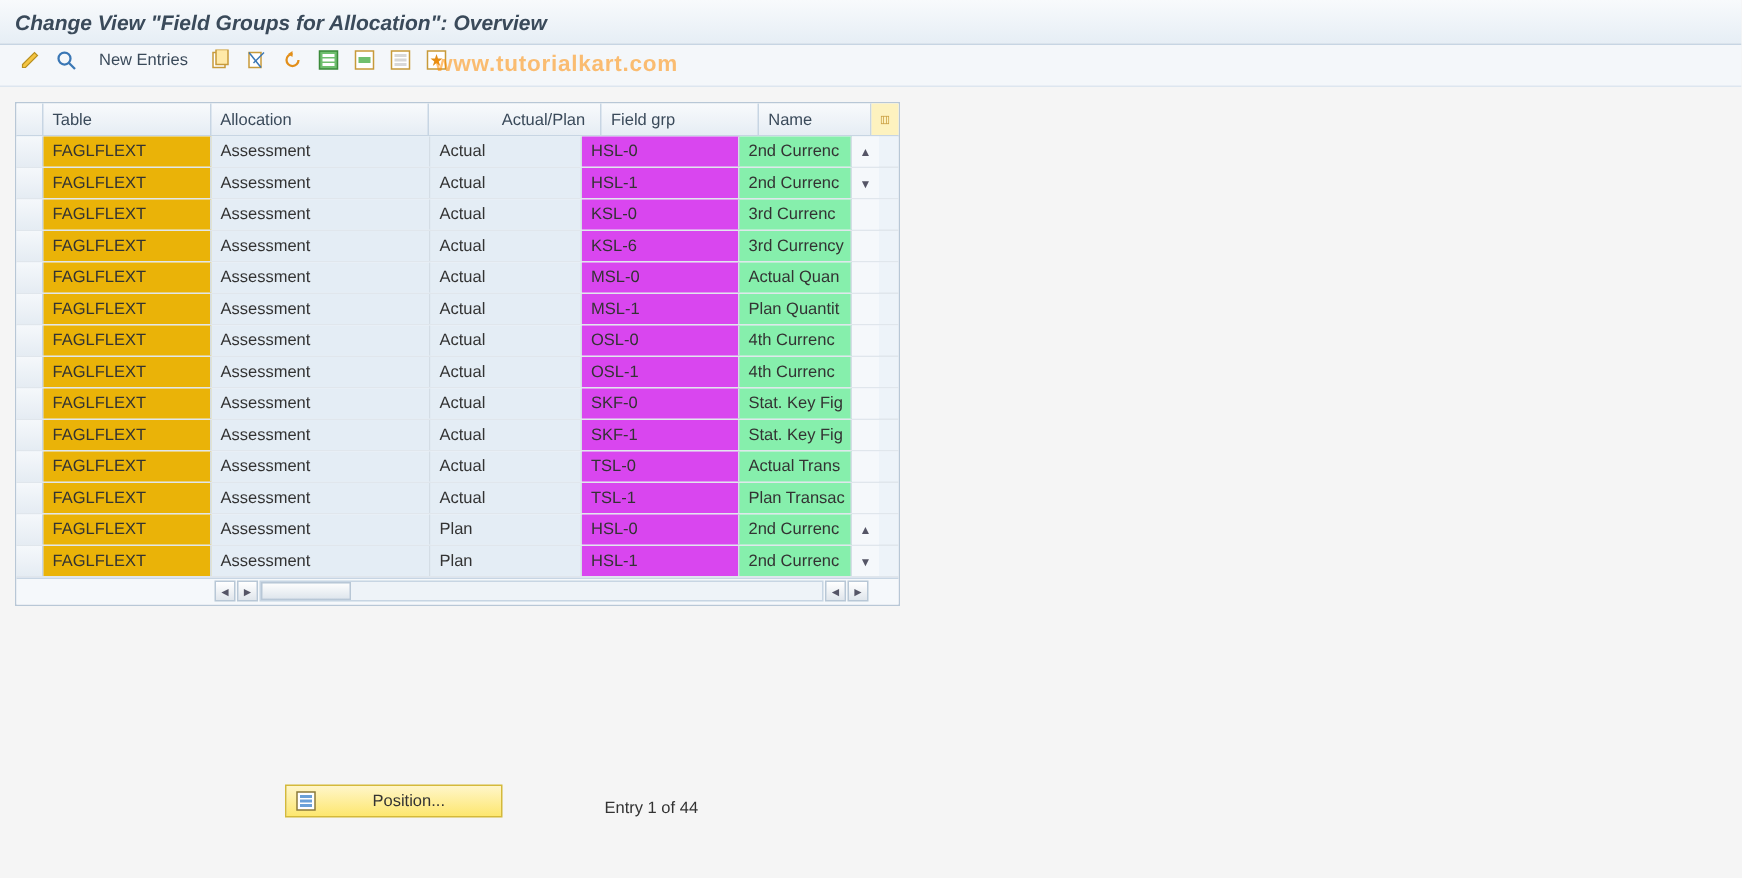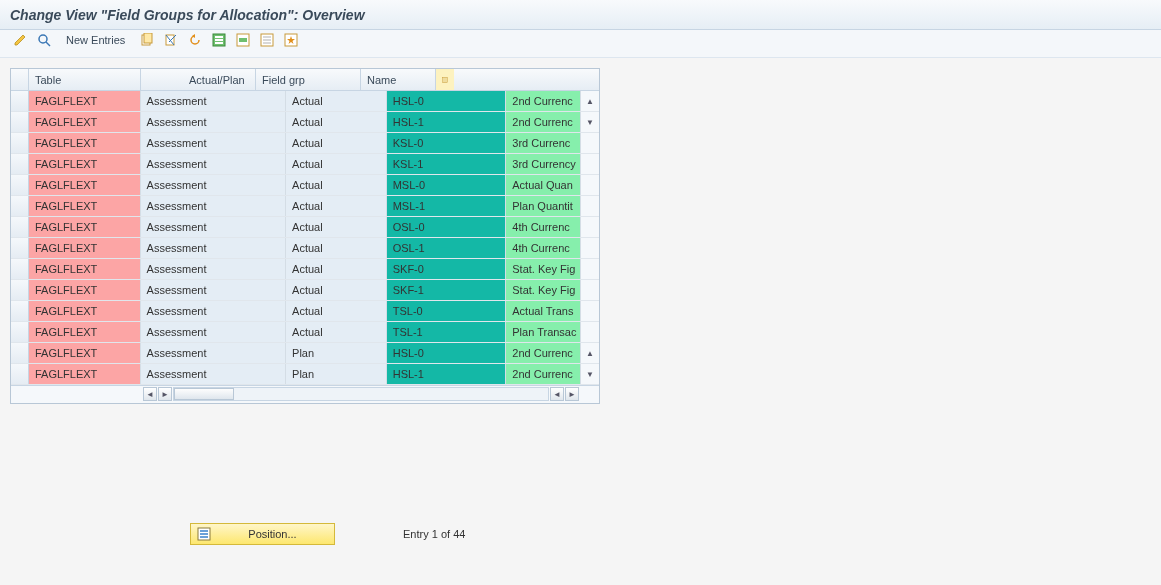--- a/index.html
+++ b/index.html
@@ -113,24 +113,24 @@
       overflow: hidden;
       display: flex;
       align-items: center;
     }
     .td-selector {
       width: 18px;
       background: linear-gradient(to bottom,#f5f8fb,#e5ecf3);
       border-right: 1px solid #c7d5e3;
       cursor: pointer;
     }
-    .td-table { width: 112px; background:#fca5a5;}
+    .td-table { width: 112px; background:#eab308;}
     .td-allocation { width: 146px; background:#e4edf5;}
     .td-actualplan { width: 101px; background:#e4edf5;}
-    .td-fieldgrp { width: 120px; background:#14b8a6;}
+    .td-fieldgrp { width: 105px; background:#d946ef;}
     .td-name { width: 75px; background:#86efac;}
     .td-scroll { width: 18px; background: #f5f8fb; border-right:none; display:flex; align-items:center; justify-content:center;}
     .scroll-strip {
       display: flex;
       height: 18px;
       background: #f5f8fb;
       border-top: 1px solid #c7d5e3;
     }
     .scroll-strip .spacer { width: 130px; }
     .scroll-strip .h-scroll {
@@ -164,21 +164,21 @@
       width:60px;
       background:linear-gradient(to bottom,#fdfdfd,#dfe6ed);
       border:1px solid #b8c7d6;
     }
     .footer-area {
       position: absolute;
       bottom: 40px;
       left: 0;
       width: 100%;
       display: flex;
-      align-items: center;
+      align-items: flex-end;
     }
     .position-btn {
       margin-left: 190px;
       width: 145px;
       height: 22px;
       background: linear-gradient(to bottom, #fff6c9, #fde76f);
       border: 1px solid #d4b93a;
       display: flex;
       align-items: center;
       padding: 0 6px;
@@ -260,27 +260,29 @@
         <rect x="3" y="6" width="8" height="2" fill="#d8d8d8"></rect>
         <rect x="3" y="9" width="8" height="2" fill="#d8d8d8"></rect>
       </svg>
   </div>
   <div class="toolbar-btn">
     <svg width="14" height="14" viewBox="0 0 14 14">
         <rect x="1" y="1" width="12" height="12" fill="#fff" stroke="#c79a3a"></rect>
         <polygon points="7,3 8,6 11,6 8.5,8 9.5,11 7,9 4.5,11 5.5,8 3,6 6,6" fill="#e28f1a"></polygon>
       </svg>
   </div>
+  <div class="watermark">www.tutorialkart.com</div>
 </div>
 
 <div class="content-area">
   <div class="table-container">
     <div class="table-header">
       <div class="th th-selector"></div>
       <div class="th th-table">Table</div>
+      <div class="th th-allocation">Allocation</div>
       <div class="th th-actualplan">Actual/Plan</div>
       <div class="th th-fieldgrp">Field grp</div>
       <div class="th th-name">Name</div>
       <div class="th th-config">
         <svg width="12" height="12" viewBox="0 0 12 12">
             <rect x="1" y="1" width="10" height="10" fill="#fdf2bf" stroke="#c79a3a"></rect>
             <line x1="4" y1="1" x2="4" y2="11" stroke="#c79a3a"></line>
             <line x1="8" y1="1" x2="8" y2="11" stroke="#c79a3a"></line>
           </svg>
       </div>
@@ -315,21 +317,21 @@
           <div class="td td-actualplan">Actual</div>
           <div class="td td-fieldgrp">KSL-0</div>
           <div class="td td-name">3rd Currenc</div>
           <div class="td td-scroll"></div>
         </div>
         <div class="tr">
           <div class="td td-selector"></div>
           <div class="td td-table">FAGLFLEXT</div>
           <div class="td td-allocation">Assessment</div>
           <div class="td td-actualplan">Actual</div>
-          <div class="td td-fieldgrp">KSL-1</div>
+          <div class="td td-fieldgrp">KSL-6</div>
           <div class="td td-name">3rd Currency</div>
           <div class="td td-scroll"></div>
         </div>
         <div class="tr">
           <div class="td td-selector"></div>
           <div class="td td-table">FAGLFLEXT</div>
           <div class="td td-allocation">Assessment</div>
           <div class="td td-actualplan">Actual</div>
           <div class="td td-fieldgrp">MSL-0</div>
           <div class="td td-name">Actual Quan</div>

